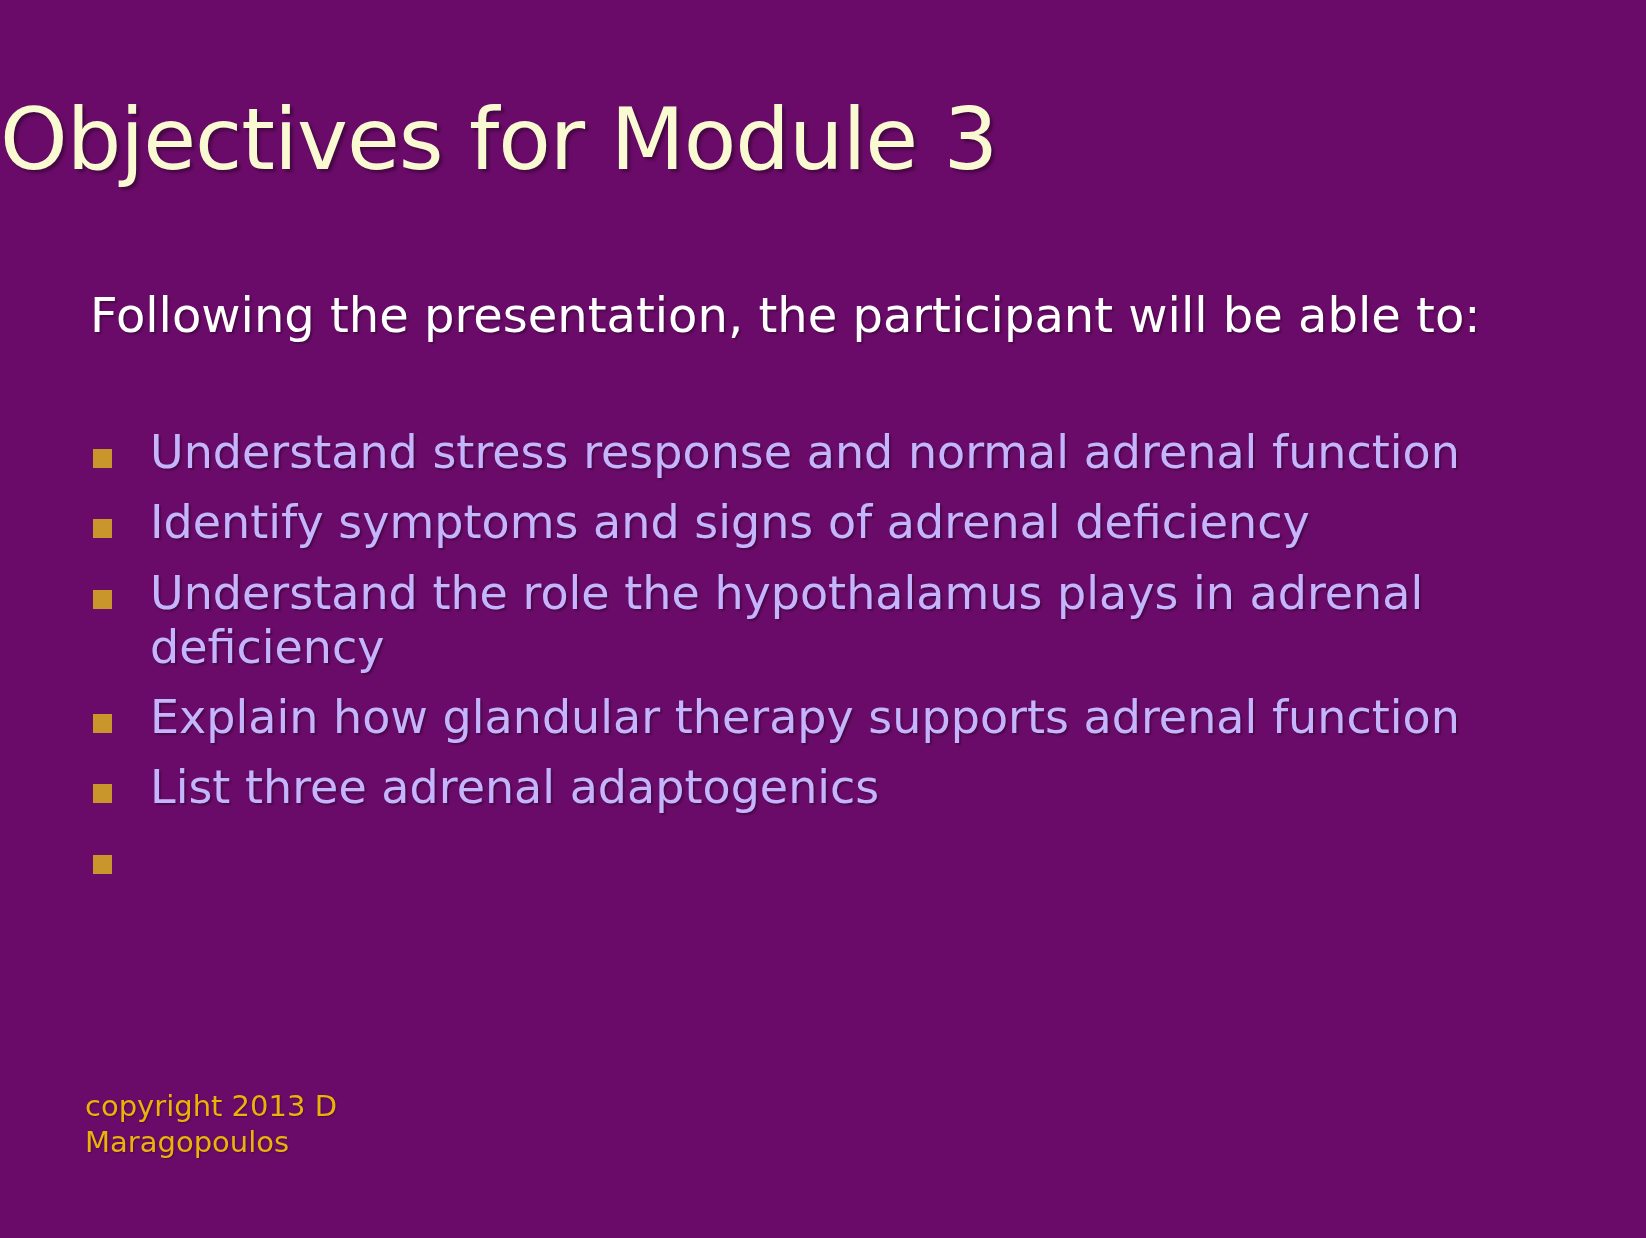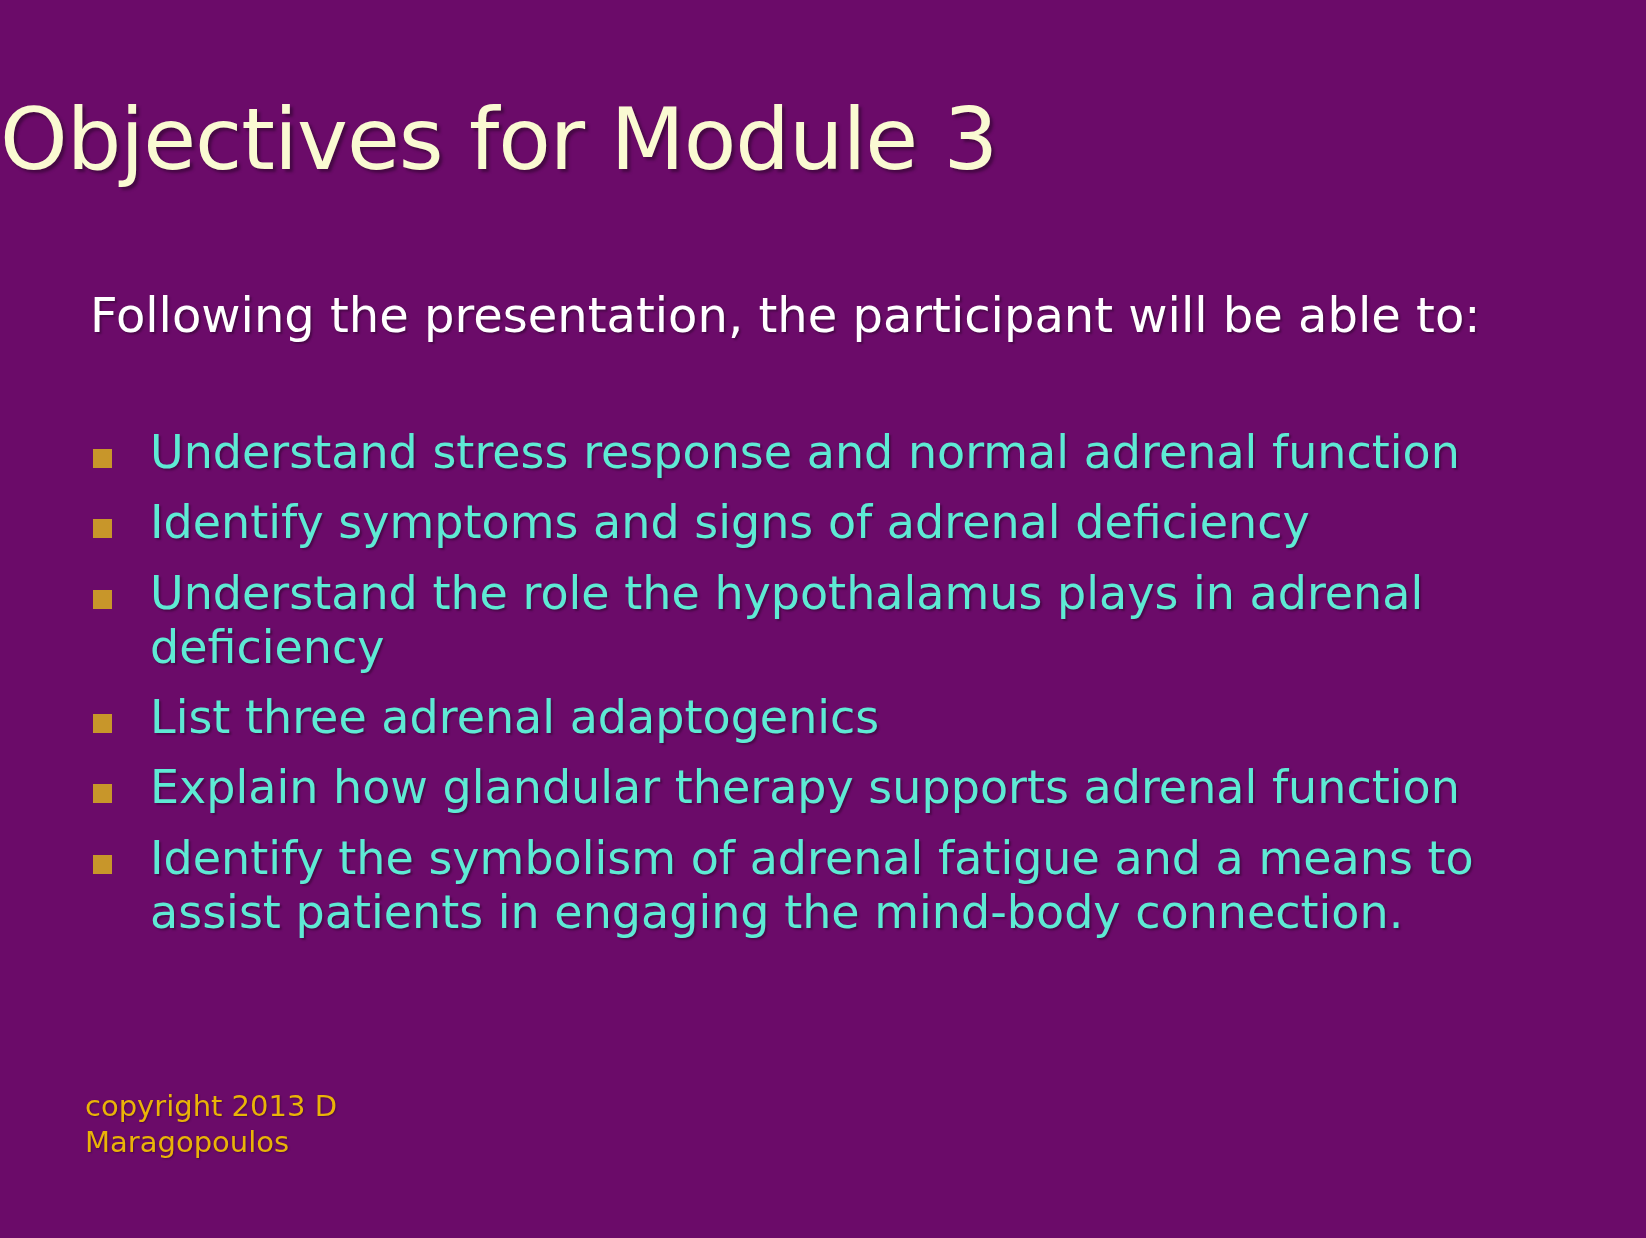--- a/index.html
+++ b/index.html
@@ -48,21 +48,21 @@
     left: 85px;
     width: 1480px;
     margin: 0;
     padding: 0;
     list-style: none;
   }
   .bullet-item {
     position: relative;
     padding-left: 65px;
     margin-bottom: 16px;
-    color: #5eead4;
+    color: #c4b5fd;
     font-size: 46px;
     line-height: 1.18;
     text-shadow: 2px 2px 2px rgba(0,0,0,0.3);
   }
   .bullet-marker {
     position: absolute;
     left: 8px;
     top: 24px;
     width: 19px;
     height: 19px;
@@ -96,27 +96,26 @@
     <li class="bullet-item">
       <span class="bullet-marker"></span>
       <span>Identify symptoms and signs of adrenal deficiency</span>
     </li>
     <li class="bullet-item">
       <span class="bullet-marker"></span>
       <span>Understand the role the hypothalamus plays in adrenal deficiency</span>
     </li>
     <li class="bullet-item">
       <span class="bullet-marker"></span>
+      <span>Explain how glandular therapy supports adrenal function</span>
+    </li>
+    <li class="bullet-item">
+      <span class="bullet-marker"></span>
       <span>List three adrenal adaptogenics</span>
     </li>
     <li class="bullet-item">
       <span class="bullet-marker"></span>
-      <span>Explain how glandular therapy supports adrenal function</span>
-    </li>
-    <li class="bullet-item">
-      <span class="bullet-marker"></span>
-      <span>Identify the symbolism of adrenal fatigue and a means to assist patients in engaging the mind-body connection.</span>
     </li>
   </ul>
 
   <div class="footer-note">copyright 2013 D Maragopoulos</div>
 
 </div>
 
 </body></html>

